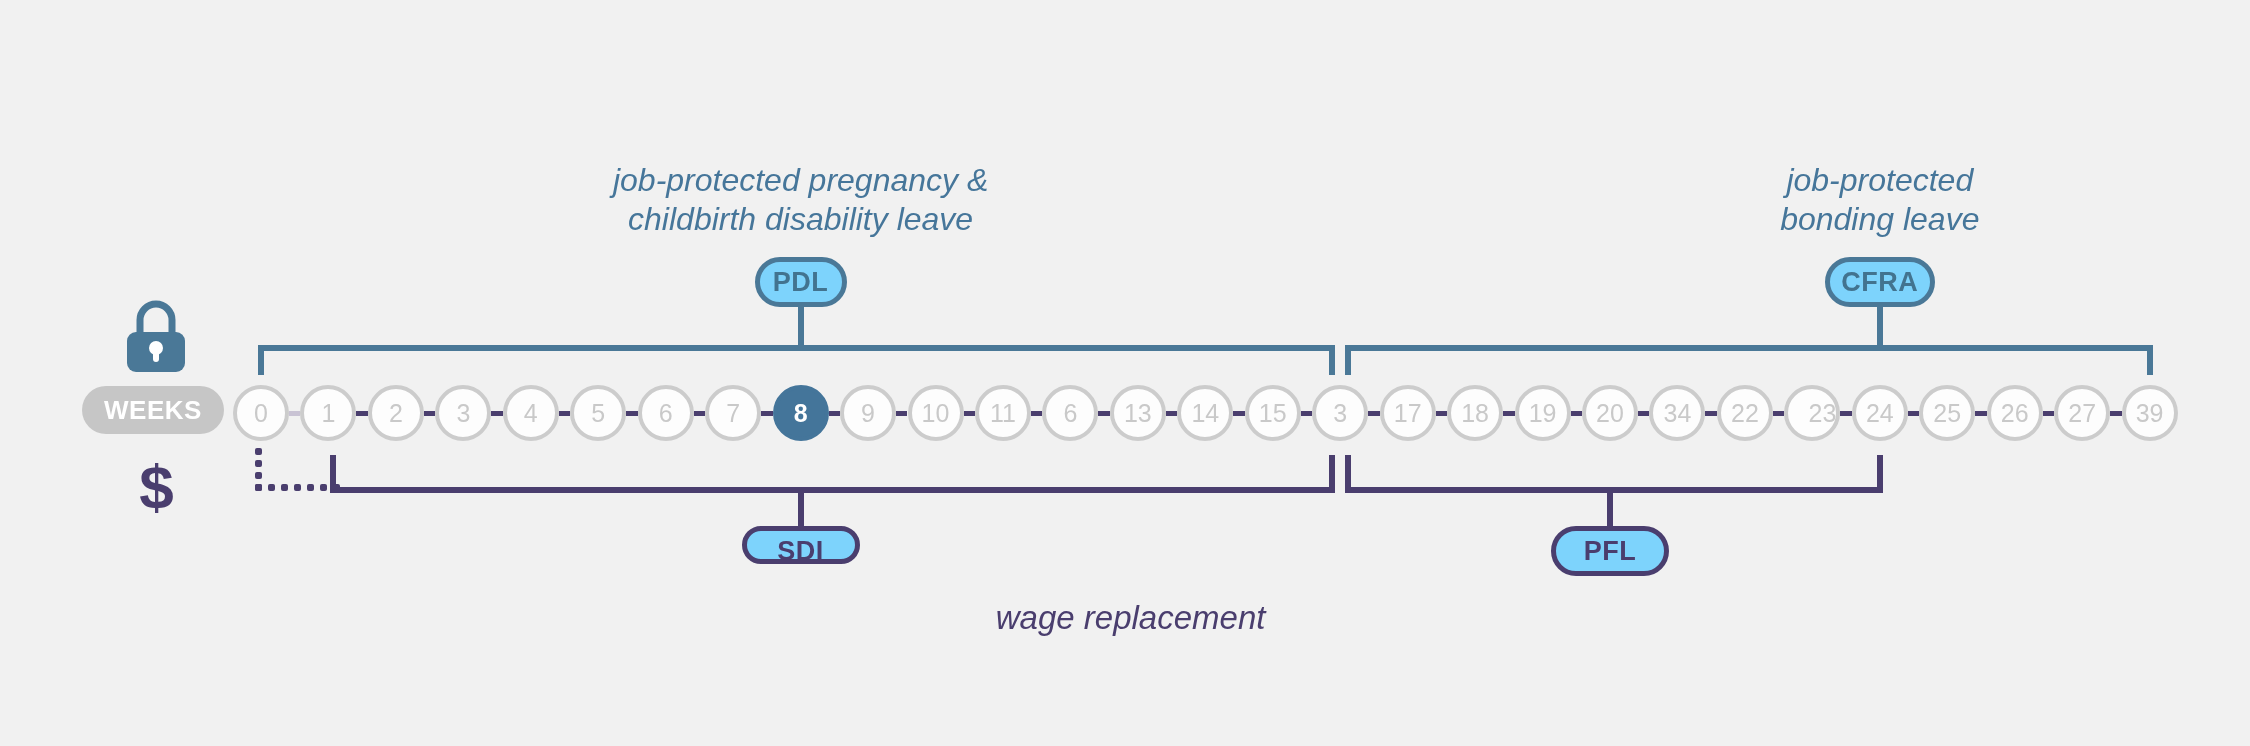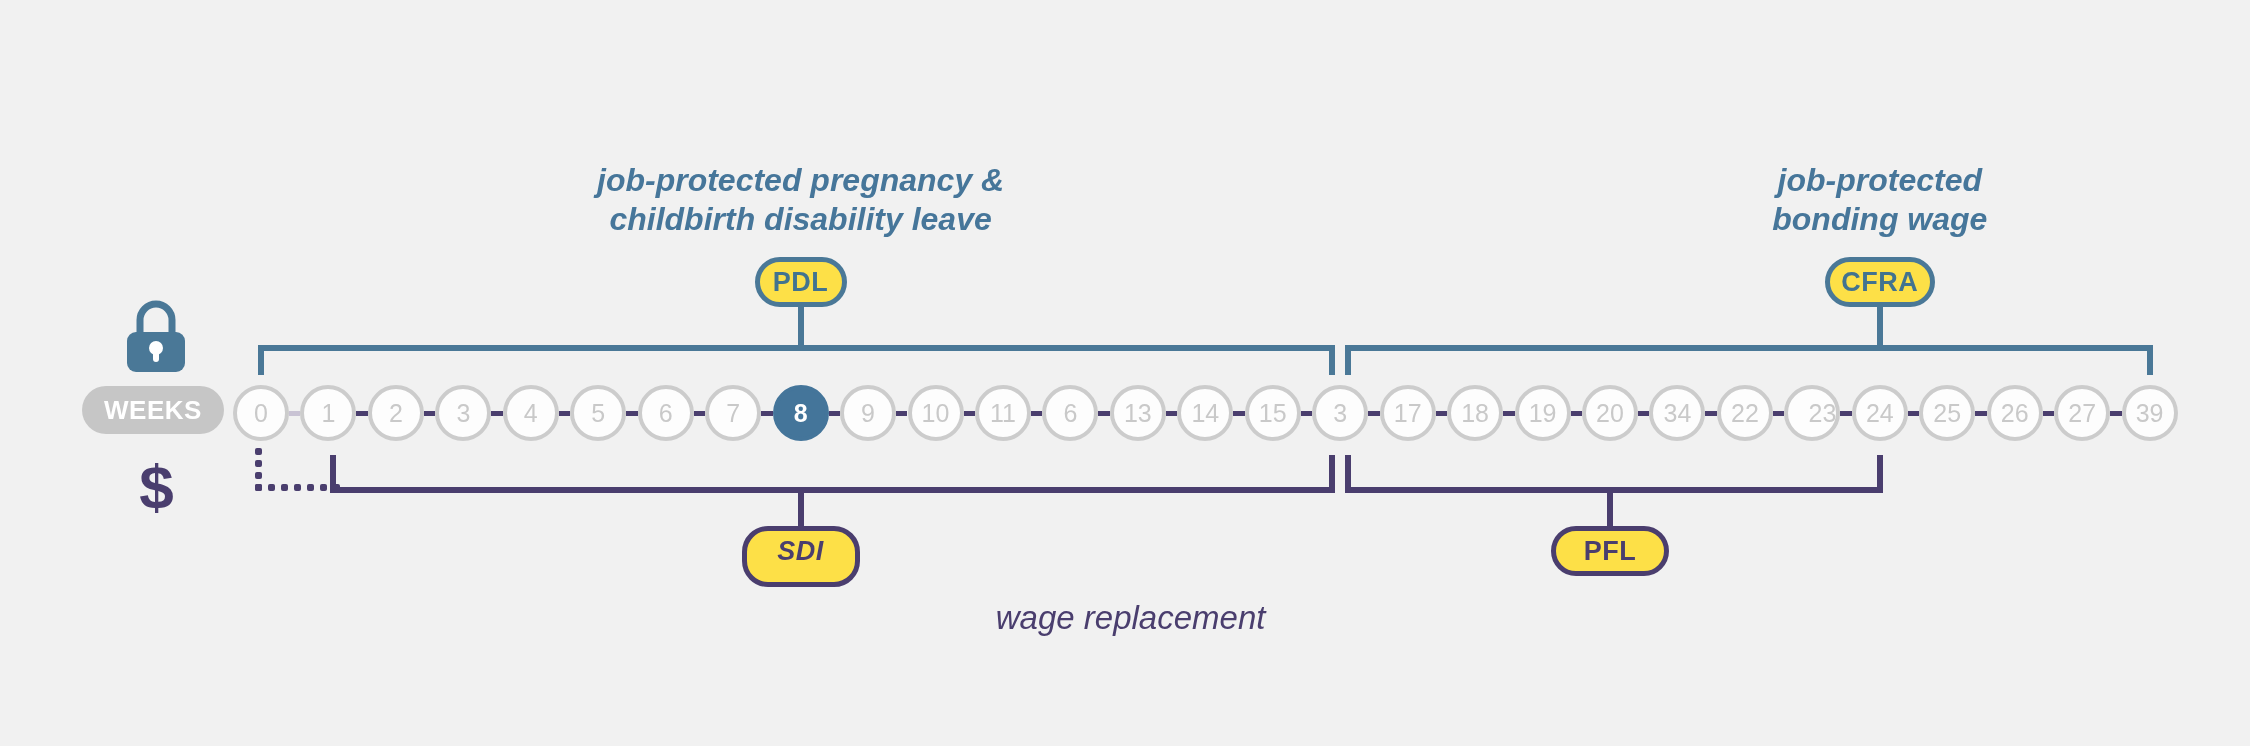--- a/index.html
+++ b/index.html
@@ -82,38 +82,38 @@
     position: absolute;
     width: 7px; height: 7px;
     border-radius: 2px;
     background: #4a3e6e;
   }
 
   
   .badge {
     position: absolute;
     border-radius: 26px;
-    background: #fde047;
+    background: #7dd3fc;
     text-align: center;
     font-size: 27px;
     font-weight: bold;
     letter-spacing: 0.5px;
   }
   .badge.blue-badge   { border: 5px solid #4a7897; color: #42738f; }
   .badge.purple-badge { border: 5px solid #4a3e6e; color: #4a3e6e; }
   .badge-stem { position: absolute; width: 6px; }
 
   
   .caption {
     position: absolute;
     font-style: italic;
     text-align: center;
     line-height: 1.22;
   }
-  .caption.blue-text   { color: #46769a; font-weight: bold; }
+  .caption.blue-text   { color: #46769a; }
   .caption.purple-text { color: #4a3e6e; }
 </style>
 </head>
 <body>
 
 <div id="stage">
 
   <div class="abs" id="lock-icon">
     <svg width="76" height="82" viewBox="0 0 76 82">
       <path d="M22 42 V28 a16 16 0 0 1 32 0 V42" fill="none" stroke="#4a7897" stroke-width="7"></path>
@@ -194,38 +194,38 @@
         <div>job-protected pregnancy &amp;</div>
         <div>childbirth disability leave</div>
       </div>
       <div class="bracket-h blue" style="left: 1345.2px; top: 345px; width: 807.4px;"></div>
       <div class="bracket-v blue" style="left: 1345.2px; top: 345px; height: 30px;"></div>
       <div class="bracket-v blue" style="left: 2146.6px; top: 345px; height: 30px;"></div>
       <div class="badge-stem blue" style="left: 1876.8px; top: 307px; height: 38px;"></div>
       <div class="badge blue-badge" style="left: 1824.8px; top: 257px; width: 110px; height: 50px; line-height: 40px;">CFRA</div>
       <div class="caption blue-text" style="left: 1579.8px; top: 161px; width: 600px; font-size: 32px;">
         <div>job-protected</div>
-        <div>bonding wage</div>
+        <div>bonding leave</div>
       </div>
       <div class="bracket-h purple" style="left: 330.45px; top: 487px; width: 1004.75px;"></div>
       <div class="bracket-v purple" style="left: 330.45px; top: 455px; height: 38px;"></div>
       <div class="bracket-v purple" style="left: 1329.2px; top: 455px; height: 38px;"></div>
       <div class="dot" style="left: 255px; top: 484px;"></div>
       <div class="dot" style="left: 268px; top: 484px;"></div>
       <div class="dot" style="left: 281px; top: 484px;"></div>
       <div class="dot" style="left: 294px; top: 484px;"></div>
       <div class="dot" style="left: 307px; top: 484px;"></div>
       <div class="dot" style="left: 320px; top: 484px;"></div>
       <div class="dot" style="left: 333px; top: 484px;"></div>
       <div class="dot" style="left: 255px; top: 484px;"></div>
       <div class="dot" style="left: 255px; top: 472px;"></div>
       <div class="dot" style="left: 255px; top: 460px;"></div>
       <div class="dot" style="left: 255px; top: 448px;"></div>
       <div class="badge-stem purple" style="left: 797.6px; top: 493px; height: 33px;"></div>
-      <div class="badge purple-badge" style="left: 741.6px; top: 526px; width: 118px; height: 61px; line-height: 40px; font-style: italic;">SDI</div>
+      <div class="badge purple-badge" style="left: 741.6px; top: 526px; width: 118px; height: 38px; line-height: 40px;">SDI</div>
       <div class="bracket-h purple" style="left: 1345.2px; top: 487px; width: 537.6px;"></div>
       <div class="bracket-v purple" style="left: 1345.2px; top: 455px; height: 38px;"></div>
       <div class="bracket-v purple" style="left: 1876.8px; top: 455px; height: 38px;"></div>
       <div class="badge-stem purple" style="left: 1607px; top: 493px; height: 33px;"></div>
       <div class="badge purple-badge" style="left: 1551px; top: 526px; width: 118px; height: 50px; line-height: 40px;">PFL</div>
       <div class="caption purple-text" style="left: 880.6px; top: 598px; width: 500px; font-size: 33px;">wage replacement</div>
     </div>
 
 </div>
 

